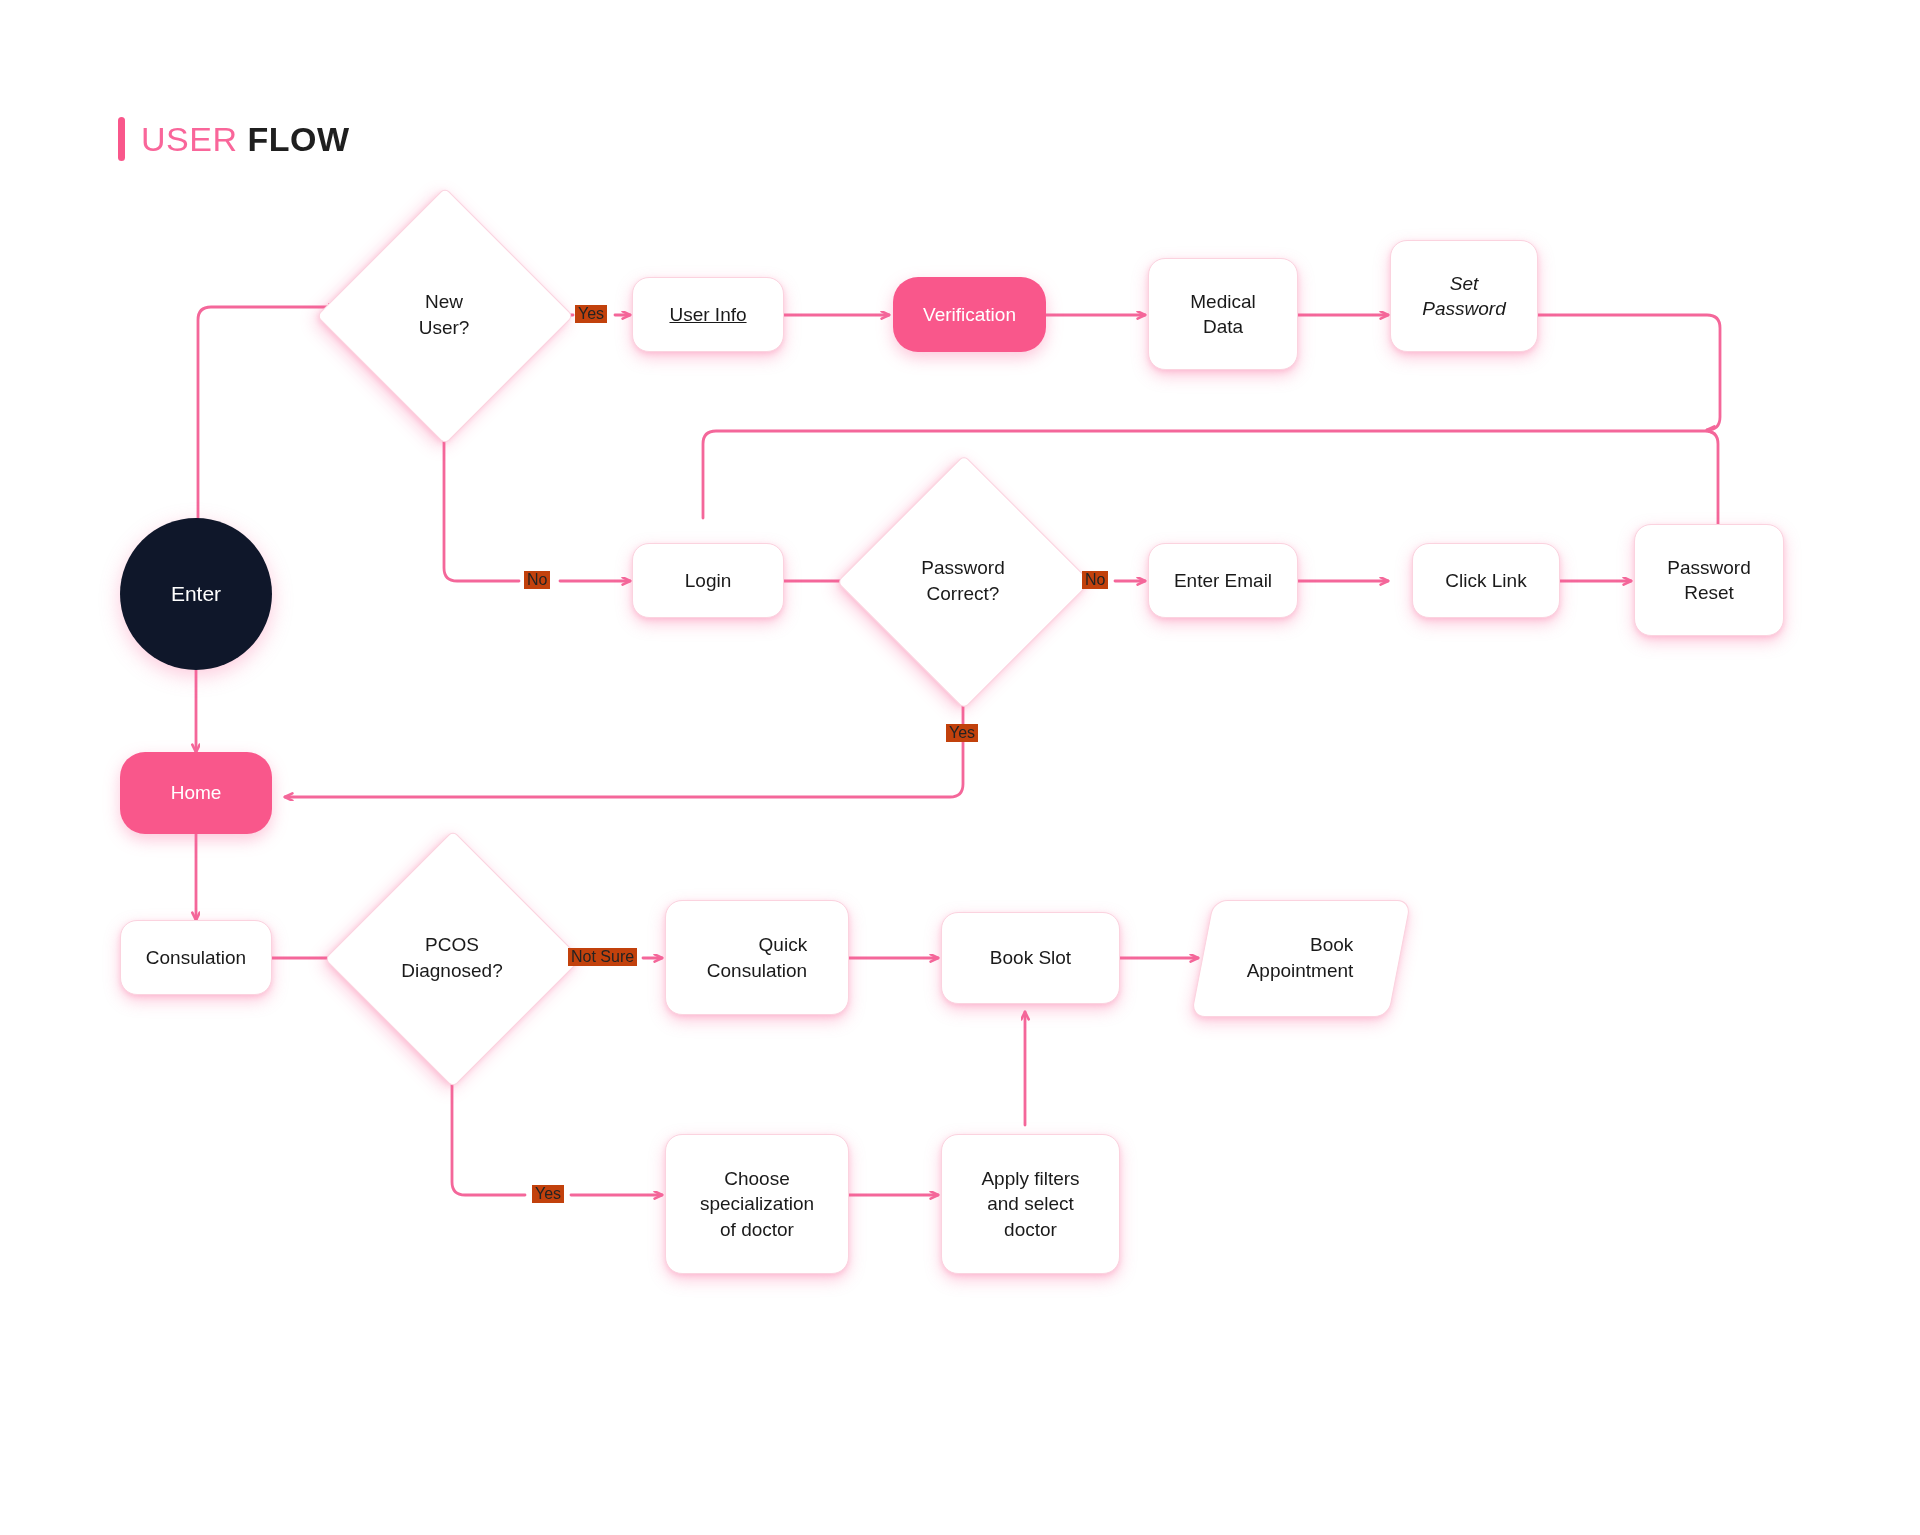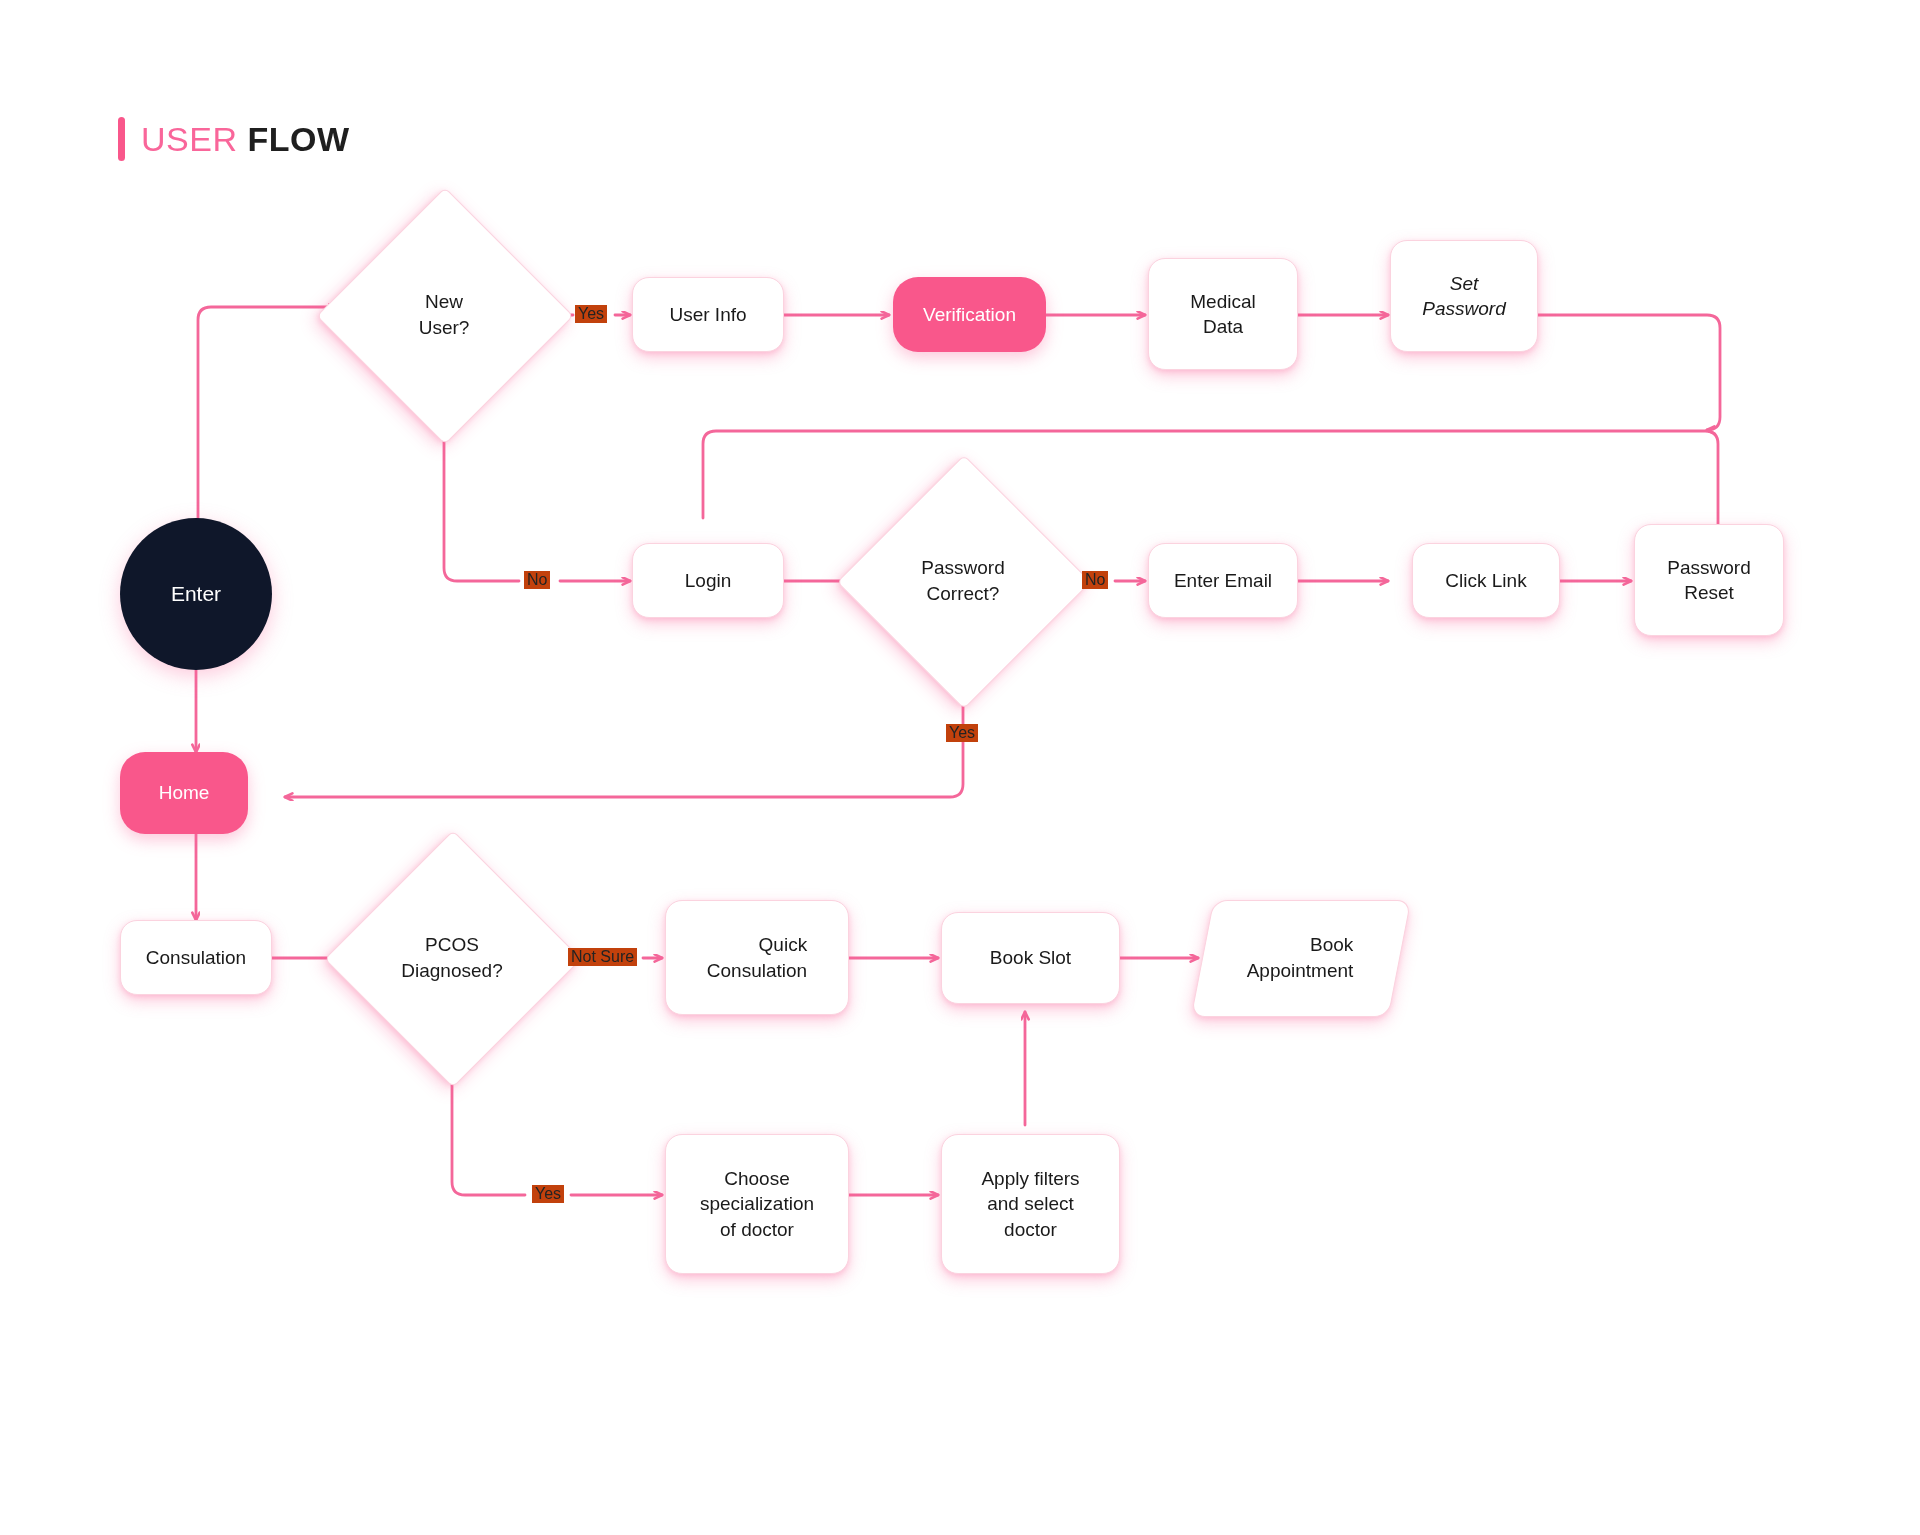--- a/index.html
+++ b/index.html
@@ -263,21 +263,21 @@
 <div class="node circle" style="left:120px;top:518px;width:152px;height:152px;font-size:21px;">
   <span>Enter</span>
 </div>
 
 <div class="diamond-wrap" style="left:354px;top:225px;width:180px;height:180px;">
   <div class="diamond-shape"></div>
   <div class="diamond-label" style="white-space:pre-line;">New
 User?</div>
 </div>
 
-<div class="node box" style="left:632px;top:277px;width:152px;height:75px;">
+<div class="node box" style="left:632px;top:277px;width:152px;height:75px;text-decoration:underline;">
   <span>User Info</span>
 </div>
 
 <div class="node box-fill" style="left:893px;top:277px;width:153px;height:75px;">
   <span>Verification</span>
 </div>
 
 <div class="node box" style="left:1148px;top:258px;width:150px;height:112px;white-space:pre-line;">
   <span style="white-space:pre-line;">Medical
 Data</span>
@@ -304,21 +304,21 @@
 
 <div class="node box" style="left:1412px;top:543px;width:148px;height:75px;">
   <span>Click Link</span>
 </div>
 
 <div class="node box" style="left:1634px;top:524px;width:150px;height:112px;">
   <span style="white-space:pre-line;">Password
 Reset</span>
 </div>
 
-<div class="node box-fill" style="left:120px;top:752px;width:128px;height:82px;">
+<div class="node box-fill" style="left:120px;top:752px;width:152px;height:82px;">
   <span>Home</span>
 </div>
 
 <div class="node box" style="left:120px;top:920px;width:152px;height:75px;">
   <span>Consulation</span>
 </div>
 
 <div class="diamond-wrap" style="left:362px;top:868px;width:180px;height:180px;">
   <div class="diamond-shape"></div>
   <div class="diamond-label" style="white-space:pre-line;">PCOS

